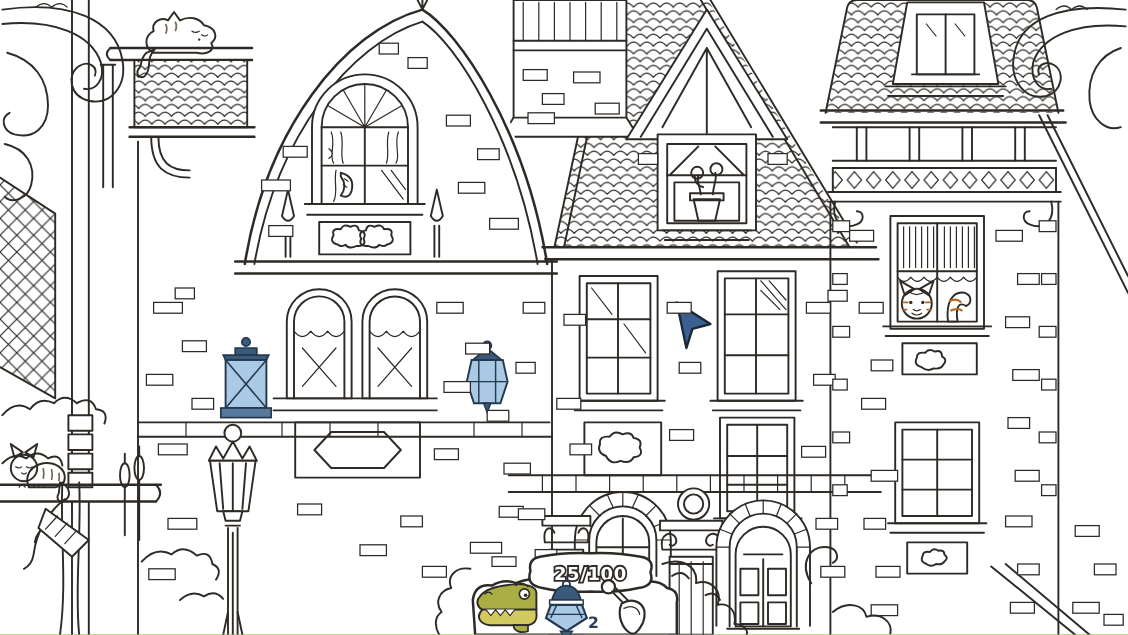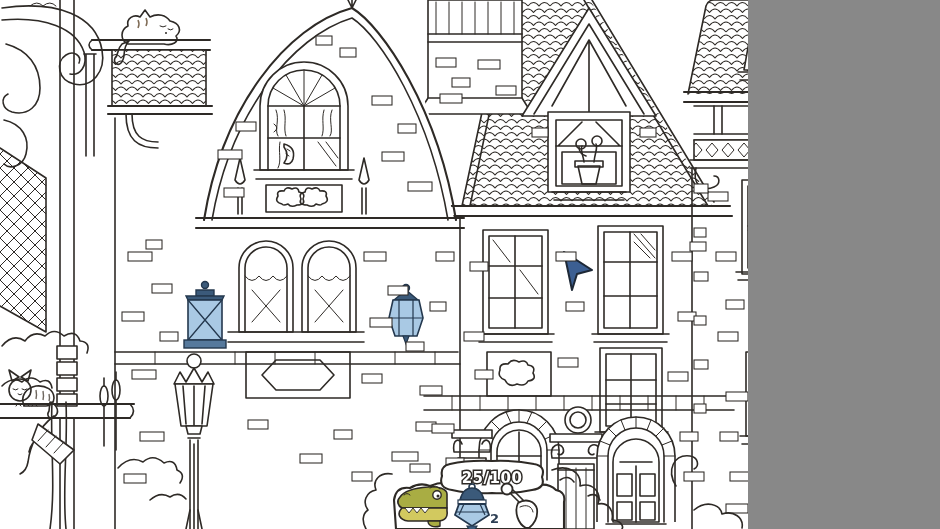--- a/index.html
+++ b/index.html
@@ -1,17 +1,17 @@
 <!DOCTYPE html>
 <html><head>
 <meta charset="utf-8">
 <style>
   :root{ --ink:#2e2a26; }
   html,body{margin:0;padding:0;background:#888;}
-  .stage{position:relative;width:748px;height:529px;background:#84cc16;overflow:hidden;
+  .stage{position:relative;width:940px;height:529px;background:#84cc16;overflow:hidden;
          font-family:"DejaVu Sans",sans-serif;}
   .stage svg{position:absolute;left:0;top:0;}
   .s{fill:none;stroke:var(--ink);stroke-width:1.6;stroke-linecap:round;stroke-linejoin:round;}
   .sw{fill:#fff;stroke:var(--ink);stroke-width:1.6;stroke-linejoin:round;}
   .thin{stroke-width:1;}
   .b2{stroke-width:2.1;}
   .brick{fill:#fff;stroke:var(--ink);stroke-width:1.05;}
   text.counter{font-weight:bold;font-size:15px;letter-spacing:.5px;fill:#fff;
                stroke:var(--ink);stroke-width:3px;paint-order:stroke;}
   text.count2{font-weight:bold;font-size:13px;fill:#2e3f54;}

